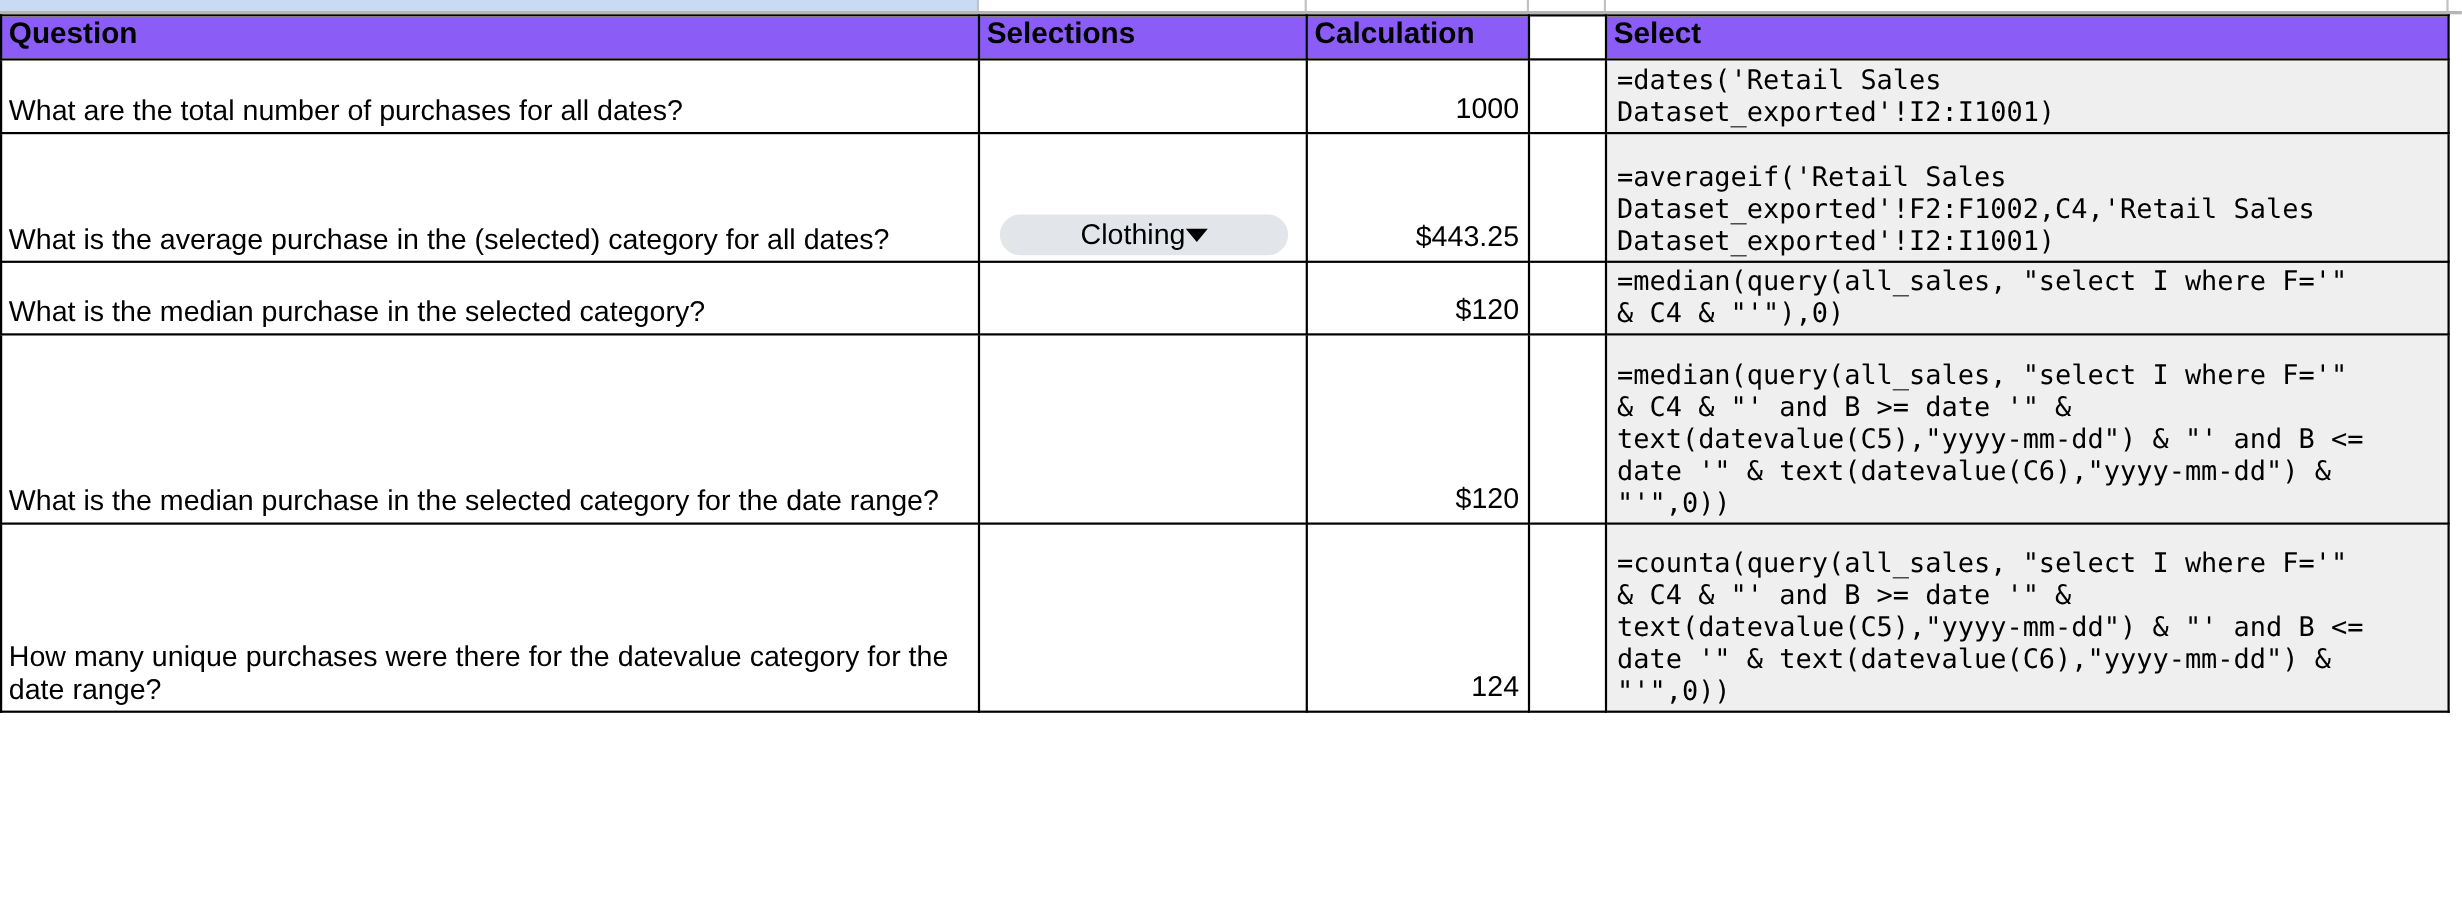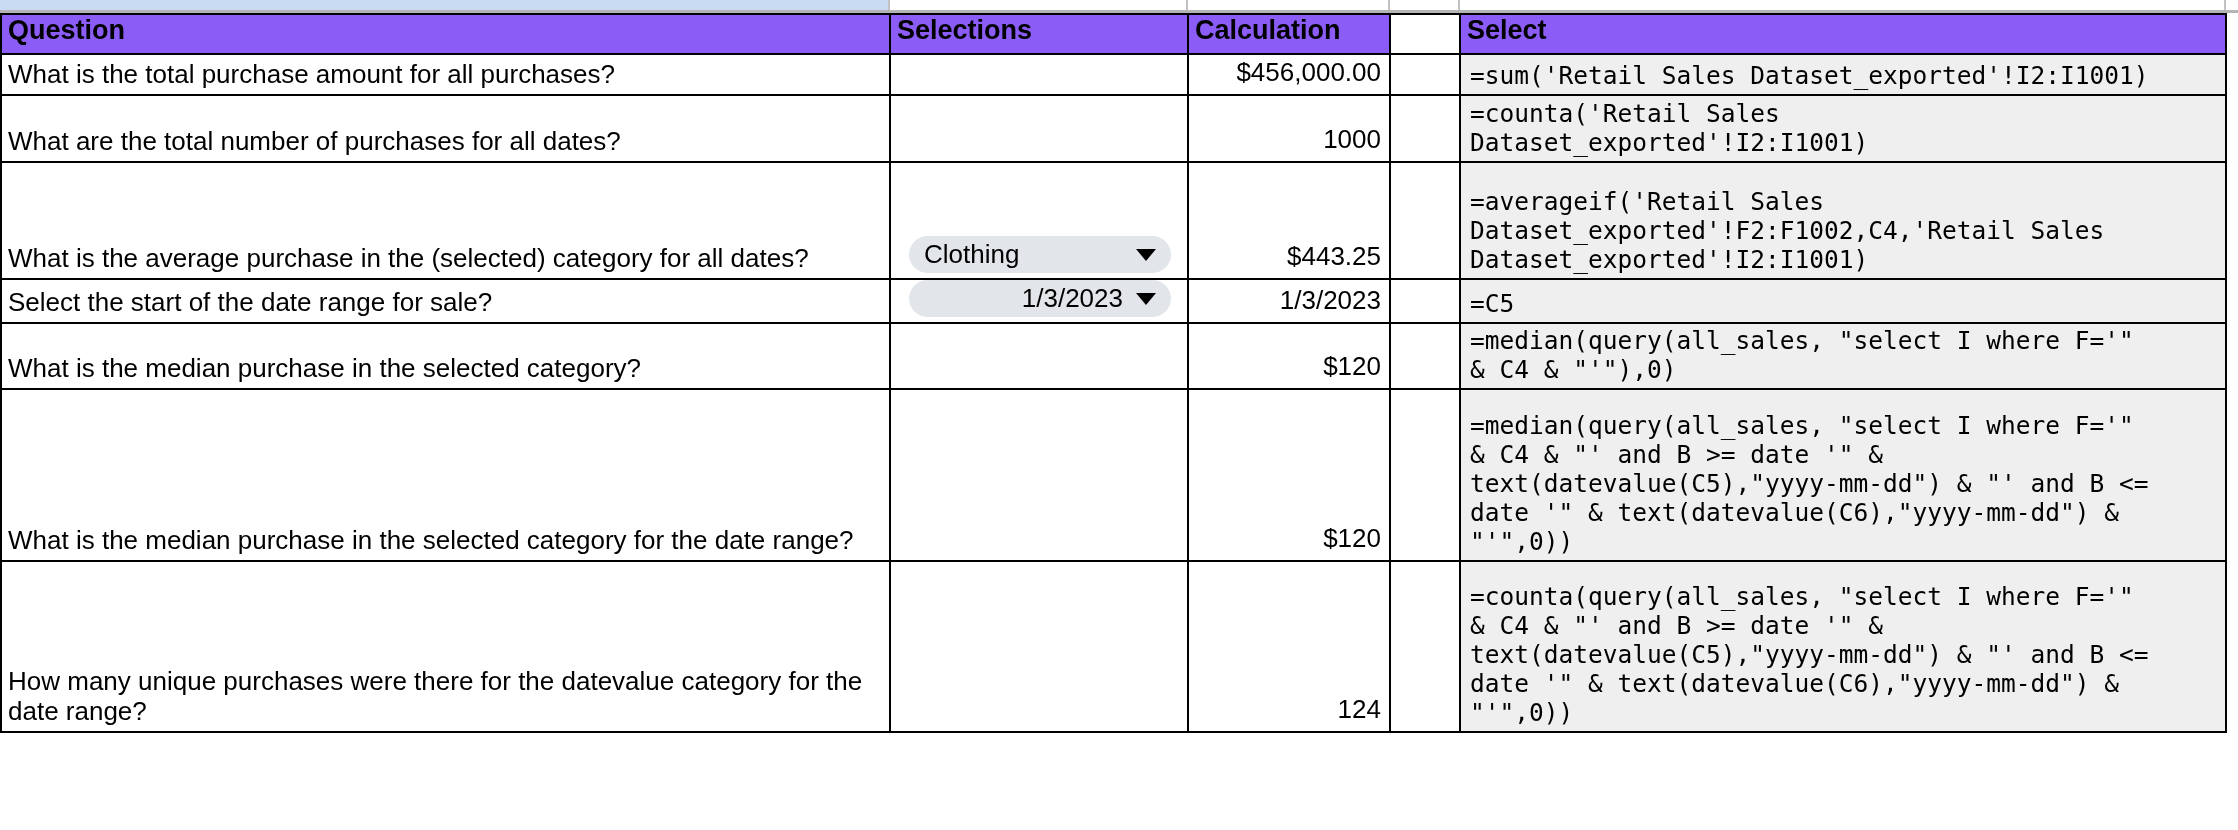--- a/index.html
+++ b/index.html
@@ -69,21 +69,21 @@
   .pill {
     width: 262px; height: 37px;
     margin-left: 18px;
     border-radius: 19px;
     background: #e2e5e9;
     display: flex; align-items: center;
     padding: 0 15px;
     font-size: 26px;
     cursor: default;
   }
-  .pill.left  { justify-content: space-between; }
+  .pill.left  { justify-content: center; }
   .pill.right { justify-content: flex-end; gap: 13px; }
   .tri {
     width: 0; height: 0;
     border-left: 10px solid transparent;
     border-right: 10px solid transparent;
     border-top: 12px solid #000;
     flex: 0 0 auto;
   }
 </style>
 </head>
@@ -110,67 +110,44 @@
   <thead>
     <tr>
       <th>Question</th>
       <th>Selections</th>
       <th>Calculation</th>
       <th class="spacer-col"></th>
       <th>Select</th>
     </tr>
   </thead>
   <tbody id="rows">
-      <tr style="height: 41px;">
-        <td class="c-question">What is the total purchase amount for all purchases?</td>
-        <td class="c-selection"></td>
-        <td class="c-calc">$456,000.00</td>
-        <td class="c-spacer"></td>
-        <td class="c-formula">
-          <div class="formula-text">=sum('Retail Sales Dataset_exported'!I2:I1001)</div>
-        </td>
-      </tr>
       <tr style="height: 67px;">
         <td class="c-question">What are the total number of purchases for all dates?</td>
         <td class="c-selection"></td>
         <td class="c-calc">1000</td>
         <td class="c-spacer"></td>
         <td class="c-formula">
-          <div class="formula-text">=counta('Retail Sales
+          <div class="formula-text">=dates('Retail Sales
 Dataset_exported'!I2:I1001)</div>
         </td>
       </tr>
       <tr style="height: 117px;">
         <td class="c-question">What is the average purchase in the (selected) category for all dates?</td>
         <td class="c-selection">
           <div class="pill left">
             <span>Clothing</span>
             <span class="tri"></span>
           </div>
         </td>
         <td class="c-calc">$443.25</td>
         <td class="c-spacer"></td>
         <td class="c-formula">
           <div class="formula-text">=averageif('Retail Sales
 Dataset_exported'!F2:F1002,C4,'Retail Sales
 Dataset_exported'!I2:I1001)</div>
-        </td>
-      </tr>
-      <tr style="height: 41px;">
-        <td class="c-question">Select the start of the date range for sale?</td>
-        <td class="c-selection">
-          <div class="pill right">
-            <span>1/3/2023</span>
-            <span class="tri"></span>
-          </div>
-        </td>
-        <td class="c-calc">1/3/2023</td>
-        <td class="c-spacer"></td>
-        <td class="c-formula">
-          <div class="formula-text">=C5</div>
         </td>
       </tr>
       <tr style="height: 66px;">
         <td class="c-question">What is the median purchase in the selected category?</td>
         <td class="c-selection"></td>
         <td class="c-calc">$120</td>
         <td class="c-spacer"></td>
         <td class="c-formula">
           <div class="formula-text">=median(query(all_sales, "select I where F='"
 &amp; C4 &amp; "'"),0)</div>

